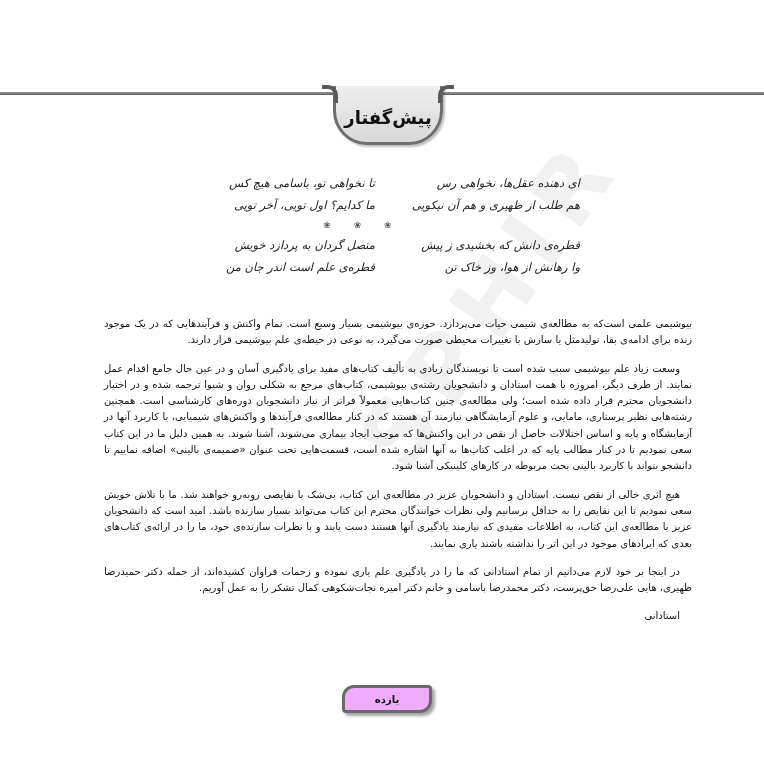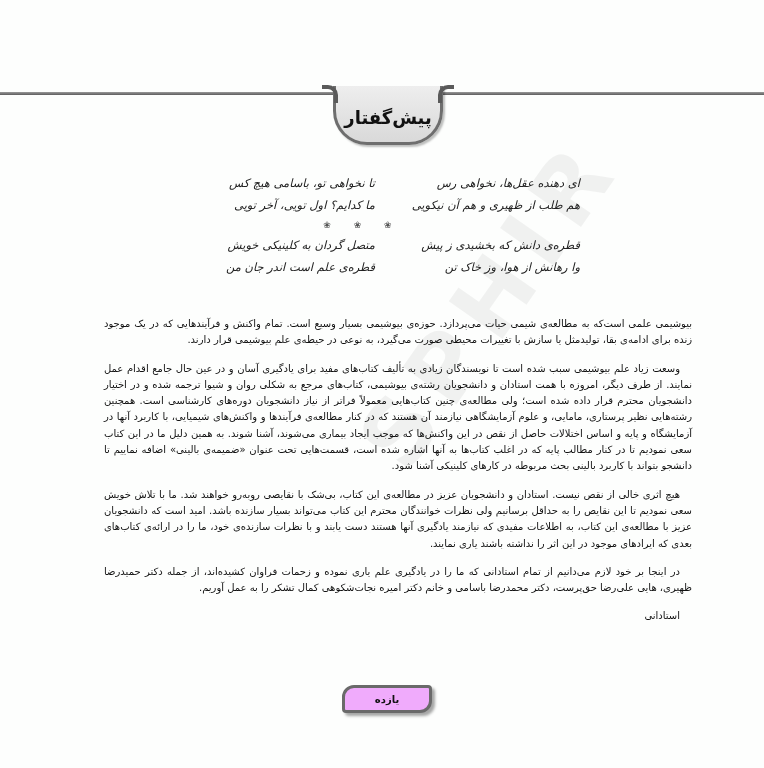--- a/index.html
+++ b/index.html
@@ -157,21 +157,21 @@
     <span class="hemistich">ای دهنده عقل‌ها، نخواهی رس</span>
     <span class="hemistich">تا نخواهی تو، باسامی هیچ کس</span>
   </div>
   <div class="poem-row">
     <span class="hemistich">هم طلب از ظهیری و هم آن نیکویی</span>
     <span class="hemistich">ما کدایم؟ اول تویی، آخر تویی</span>
   </div>
   <div class="poem-sep">❀ ❀ ❀</div>
   <div class="poem-row">
     <span class="hemistich">قطره‌ی دانش که بخشیدی ز پیش</span>
-    <span class="hemistich">متصل گردان به کلینیکی خویش</span>
+    <span class="hemistich">متصل گردان به پردازد خویش</span>
   </div>
   <div class="poem-row">
     <span class="hemistich">وا رهانش از هوا، وز خاک تن</span>
     <span class="hemistich">قطره‌ی علم است اندر جان من</span>
   </div>
 </div>
 
 <div class="body-text">
   <p class="first">بیوشیمی علمی است‌که به مطالعه‌ی شیمی حیات می‌پردازد. حوزه‌ی بیوشیمی بسیار وسیع است. تمام واکنش و فرآیندهایی که در یک موجود زنده برای ادامه‌ی بقا، تولیدمثل یا سازش با تغییرات محیطی صورت می‌گیرد، به نوعی در حیطه‌ی علم بیوشیمی قرار دارند.</p>
   <p>وسعت زیاد علم بیوشیمی سبب شده است تا نویسندگان زیادی به تألیف کتاب‌های مفید برای یادگیری آسان و در عین حال جامع اقدام عمل نمایند. از طرف دیگر، امروزه با همت استادان و دانشجویان رشته‌ی بیوشیمی، کتاب‌های مرجع به شکلی روان و شیوا ترجمه شده و در اختیار دانشجویان محترم قرار داده شده است؛ ولی مطالعه‌ی چنین کتاب‌هایی معمولاً فراتر از نیاز دانشجویان دوره‌های کارشناسی است. همچنین رشته‌هایی نظیر پرستاری، مامایی، و علوم آزمایشگاهی نیازمند آن هستند که در کنار مطالعه‌ی فرآیندها و واکنش‌های شیمیایی، با کاربرد آنها در آزمایشگاه و پایه و اساس اختلالات حاصل از نقص در این واکنش‌ها که موجب ایجاد بیماری می‌شوند، آشنا شوند. به همین دلیل ما در این کتاب سعی نمودیم تا در کنار مطالب پایه که در اغلب کتاب‌ها به آنها اشاره شده است، قسمت‌هایی تحت عنوان «ضمیمه‌ی بالینی» اضافه نماییم تا دانشجو بتواند با کاربرد بالینی بحث مربوطه در کارهای کلینیکی آشنا شود.</p>

